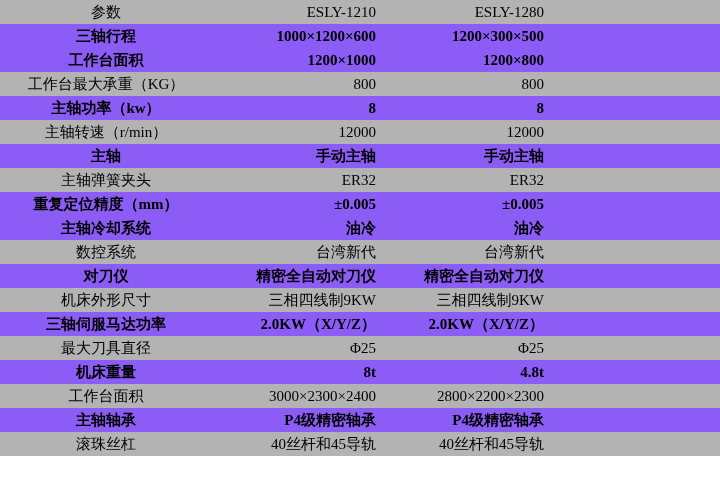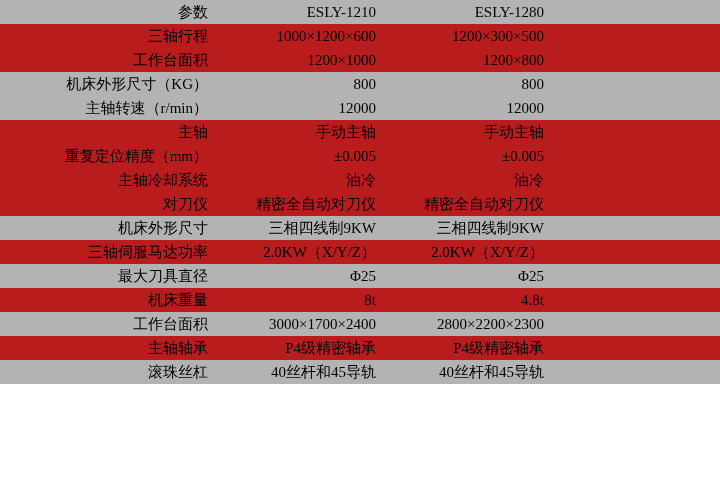--- a/index.html
+++ b/index.html
@@ -26,24 +26,24 @@
     line-height: 24px;
     white-space: nowrap;
     overflow: hidden;
   }
   col.c-param { width: 208px; }
   col.c-v1 { width: 168px; }
   col.c-v2 { width: 168px; }
   col.c-v3 { width: 176px; }
 
   tr.band-gray td { background: #b3b3b3; }
-  tr.band-light td { background: #b91c1c; }
+  tr.band-light td { background: #8b5cf6; font-weight: bold; }
 
   td.param {
-    text-align: right;
+    text-align: center;
     padding-left: 6px;
   }
   td.value {
     text-align: right;
     padding-left: 0;
   }
   td.blank {
     text-align: center;
   }
   
@@ -72,47 +72,65 @@
       <td class="value">1200×300×500</td>
       <td class="blank"></td>
     </tr>
     <tr class="band-light">
       <td class="param">工作台面积</td>
       <td class="value">1200×1000</td>
       <td class="value">1200×800</td>
       <td class="blank"></td>
     </tr>
     <tr class="band-gray">
-      <td class="param">机床外形尺寸（KG）</td>
+      <td class="param">工作台最大承重（KG）</td>
       <td class="value">800</td>
       <td class="value">800</td>
+      <td class="blank"></td>
+    </tr>
+    <tr class="band-light">
+      <td class="param">主轴功率（kw）</td>
+      <td class="value">8</td>
+      <td class="value">8</td>
       <td class="blank"></td>
     </tr>
     <tr class="band-gray">
       <td class="param">主轴转速（r/min）</td>
       <td class="value">12000</td>
       <td class="value">12000</td>
       <td class="blank"></td>
     </tr>
     <tr class="band-light">
       <td class="param">主轴</td>
       <td class="value">手动主轴</td>
       <td class="value">手动主轴</td>
       <td class="blank"></td>
     </tr>
+    <tr class="band-gray">
+      <td class="param">主轴弹簧夹头</td>
+      <td class="value">ER32</td>
+      <td class="value">ER32</td>
+      <td class="blank"></td>
+    </tr>
     <tr class="band-light">
       <td class="param">重复定位精度（mm）</td>
       <td class="value">±0.005</td>
       <td class="value">±0.005</td>
       <td class="blank"></td>
     </tr>
     <tr class="band-light">
       <td class="param">主轴冷却系统</td>
       <td class="value">油冷</td>
       <td class="value">油冷</td>
+      <td class="blank"></td>
+    </tr>
+    <tr class="band-gray">
+      <td class="param">数控系统</td>
+      <td class="value">台湾新代</td>
+      <td class="value">台湾新代</td>
       <td class="blank"></td>
     </tr>
     <tr class="band-light">
       <td class="param">对刀仪</td>
       <td class="value">精密全自动对刀仪</td>
       <td class="value">精密全自动对刀仪</td>
       <td class="blank"></td>
     </tr>
     <tr class="band-gray">
       <td class="param">机床外形尺寸</td>
@@ -133,21 +151,21 @@
       <td class="blank"></td>
     </tr>
     <tr class="band-light">
       <td class="param">机床重量</td>
       <td class="value">8t</td>
       <td class="value">4.8t</td>
       <td class="blank"></td>
     </tr>
     <tr class="band-gray">
       <td class="param">工作台面积</td>
-      <td class="value">3000×1700×2400</td>
+      <td class="value">3000×2300×2400</td>
       <td class="value">2800×2200×2300</td>
       <td class="blank"></td>
     </tr>
     <tr class="band-light">
       <td class="param">主轴轴承</td>
       <td class="value">P4级精密轴承</td>
       <td class="value">P4级精密轴承</td>
       <td class="blank"></td>
     </tr>
     <tr class="band-gray">

